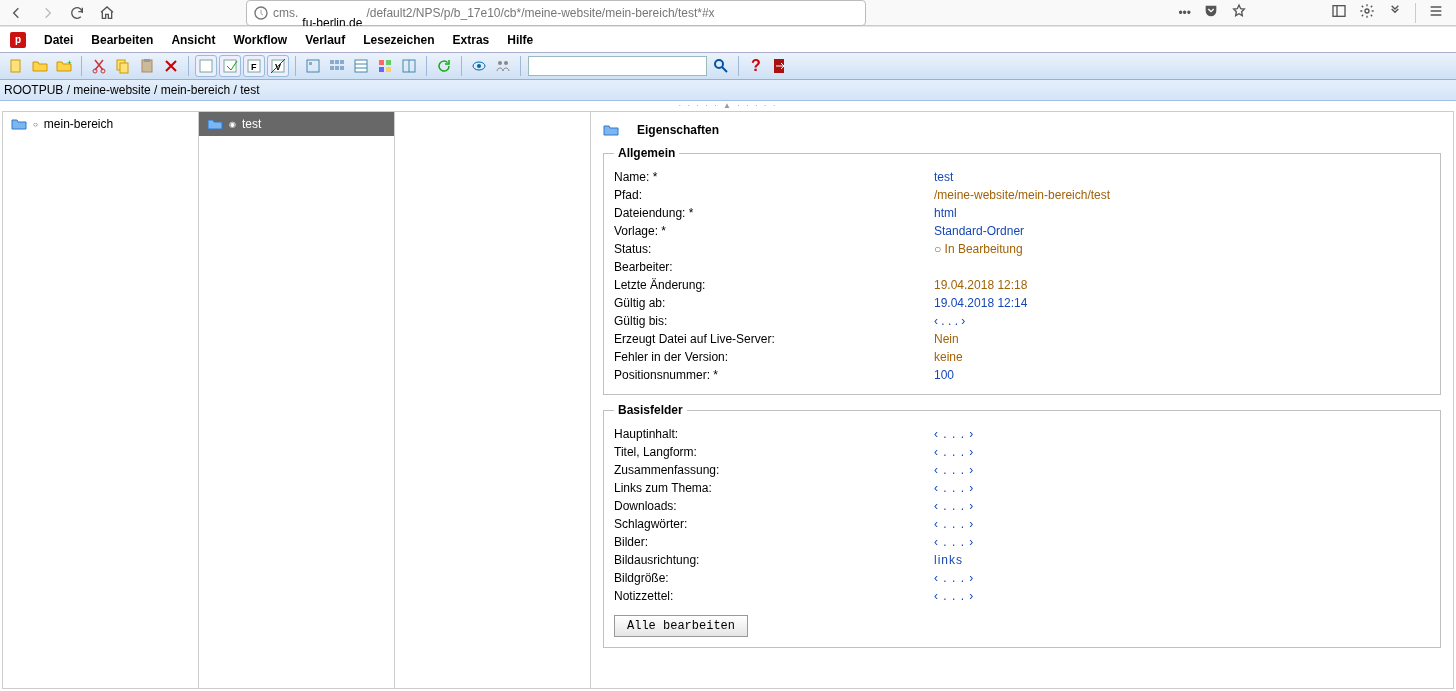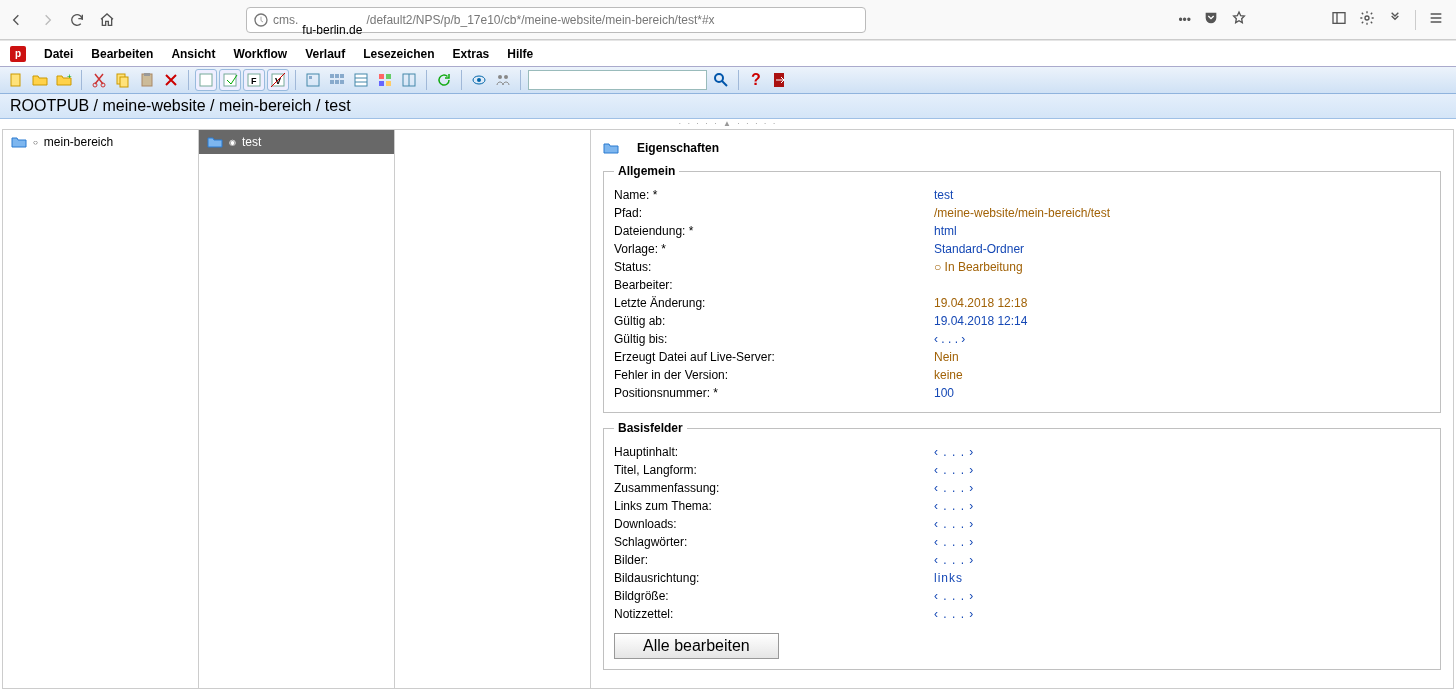--- a/index.html
+++ b/index.html
@@ -1,40 +1,40 @@
 <!DOCTYPE html>
 <html><head>
 <meta charset="utf-8">
 <style>
   * { box-sizing: border-box; margin: 0; padding: 0; }
   html, body { width: 100%; height: 100%; font-family: Arial, sans-serif; font-size: 12px; background: #fff; color: #000; }
   body { display: flex; flex-direction: column; }
 
   
-  .browser-toolbar { height: 40px; display: flex; align-items: center; padding: 0 6px; gap: 8px; border-bottom: 1px solid #ccc; background: #f9f9f9; }
+  .browser-toolbar { height: 26px; display: flex; align-items: center; padding: 0 6px; gap: 8px; border-bottom: 1px solid #ccc; background: #f9f9f9; }
   .nav-btn { width: 22px; height: 22px; display: flex; align-items: center; justify-content: center; color: #555; cursor: pointer; border-radius: 3px; }
   .nav-btn.disabled { color: #bbb; }
   .urlbar { flex: 0 0 620px; margin-left: 120px; height: 26px; border: 1px solid #bbb; border-radius: 4px; display: flex; align-items: center; padding: 0 6px; background: #fff; gap: 4px; color: #777; }
   .urlbar .host { color: #000; margin-top: 20px; }
   .spacer { flex: 1; }
   .right-icons { display: flex; align-items: center; gap: 12px; color: #555; padding-right: 6px; }
 
   
   .app-menu { height: 26px; display: flex; align-items: center; gap: 18px; padding: 0 10px; background: #fff; border-top: 1px solid #e5e5e5; }
   .app-logo { width: 16px; height: 16px; background: #c11; border-radius: 2px; color: #fff; font-size: 10px; display: flex; align-items:center; justify-content:center; font-weight: bold; }
   .menu-item { font-weight: bold; cursor: pointer; }
 
   
   .icon-toolbar { background: linear-gradient(#ecf3fb, #cfe1f5); border-top: 1px solid #aac; border-bottom: 1px solid #8fb3dd; height: 28px; display: flex; align-items: center; padding: 0 6px; gap: 4px; }
   .tb-icon { width: 20px; height: 20px; display:flex; align-items:center; justify-content:center; cursor:pointer; border-radius:2px; }
   .tb-sep { width: 1px; height: 20px; background: #a0b8d8; margin: 0 3px; }
   .tb-search { flex: 0 0 160px; height: 20px; border:1px solid #9bb; background:#fff; }
 
   
-  .breadcrumb { background: linear-gradient(#e5effb, #d4e5f7); border-bottom: 1px solid #9fc0e5; padding: 3px 10px; font-size: 16px; }
+  .breadcrumb { background: linear-gradient(#e5effb, #d4e5f7); border-bottom: 1px solid #9fc0e5; padding: 3px 4px; font-size: 12px; }
   .breadcrumb span.link { cursor:pointer; }
 
   
   .extra-sep { height: 8px; background: #fff; display:flex; align-items:center; justify-content:center; color:#999; font-size:8px; letter-spacing:2px; }
 
   
   .main { flex: 1; display: flex; overflow: hidden; border: 1px solid #ccc; margin: 2px; }
   .col { border-right: 1px solid #ccc; overflow-y: auto; }
   .tree1 { flex: 0 0 196px; }
   .tree2 { flex: 0 0 196px; }
@@ -48,21 +48,21 @@
   .folder-row.sel .fld { color:#9cf; }
 
   .section-title { display:flex; align-items:center; gap:18px; font-weight:bold; margin-bottom: 8px; }
   fieldset { border: 1px solid #c0c0c0; margin: 8px 0 2px 0; padding: 8px 10px 10px 10px; }
   legend { font-weight: bold; padding: 0 4px; }
   .prop-row { display:flex; padding: 2px 0; }
   .prop-label { flex: 0 0 320px; }
   .prop-value { color: #1548b5; cursor:pointer; }
   .prop-value.plain { color:#a16207; cursor:default; }
   .placeholder { letter-spacing: 1px; }
-  .btn { border:1px solid #999; background: linear-gradient(#fff,#e5e5e5); padding: 3px 28px; cursor:pointer; font-size:16px; }
+  .btn { border:1px solid #999; background: linear-gradient(#fff,#e5e5e5); padding: 3px 12px; cursor:pointer; font-size:12px;font-family:Liberation Mono, monospace; }
 
   .ico { width:16px; height:16px; }
 </style>
 </head>
 <body>
 
 <div class="browser-toolbar">
   <div class="nav-btn">
       <svg class="ico" viewBox="0 0 24 24">
         <path fill="none" stroke="currentColor" stroke-width="2" d="M14 5l-7 7 7 7"></path>

